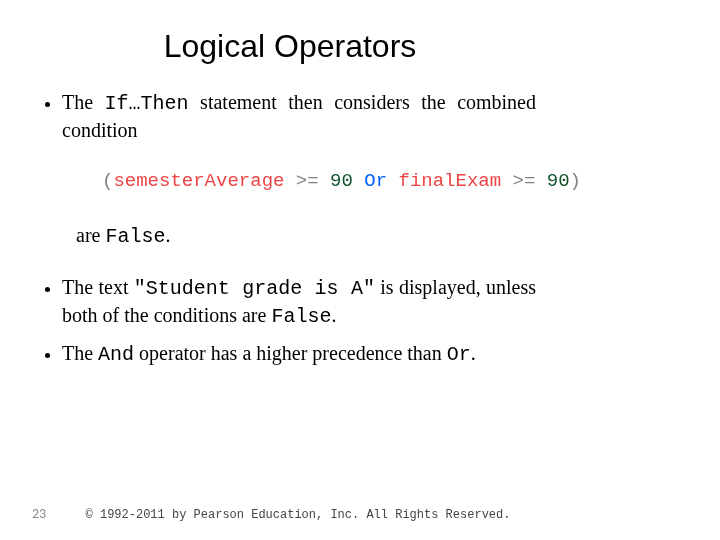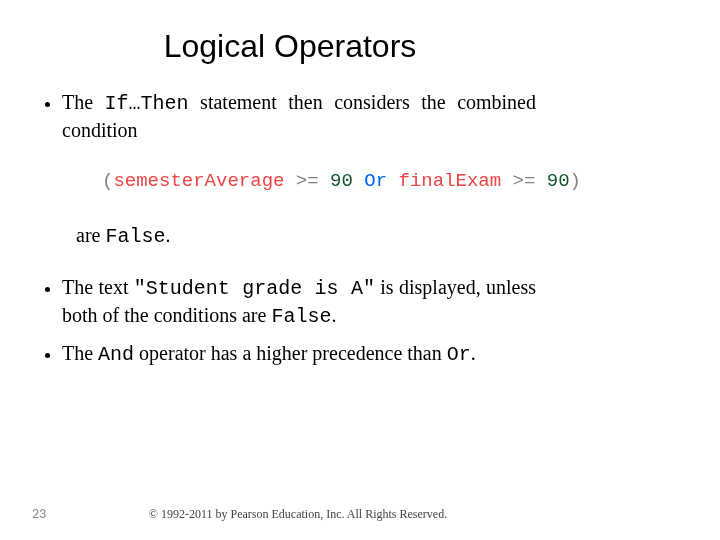--- a/index.html
+++ b/index.html
@@ -64,21 +64,21 @@
     bottom: 18px;
     font-family: Calibri, Arial, sans-serif;
     font-size: 14px;
     color: #888;
   }
   .copyright {
     position: absolute;
     left: 16px; right: 0;
     bottom: 18px;
     text-align: center;
-    font-family: Liberation Serif, serif;
+    font-family: Liberation Mono, monospace;
     font-size: 12px;
     color: #444;
   }
 </style>
 </head>
 <body>
 
 <div class="slide">
 
   <h1 class="title">Logical Operators</h1>

